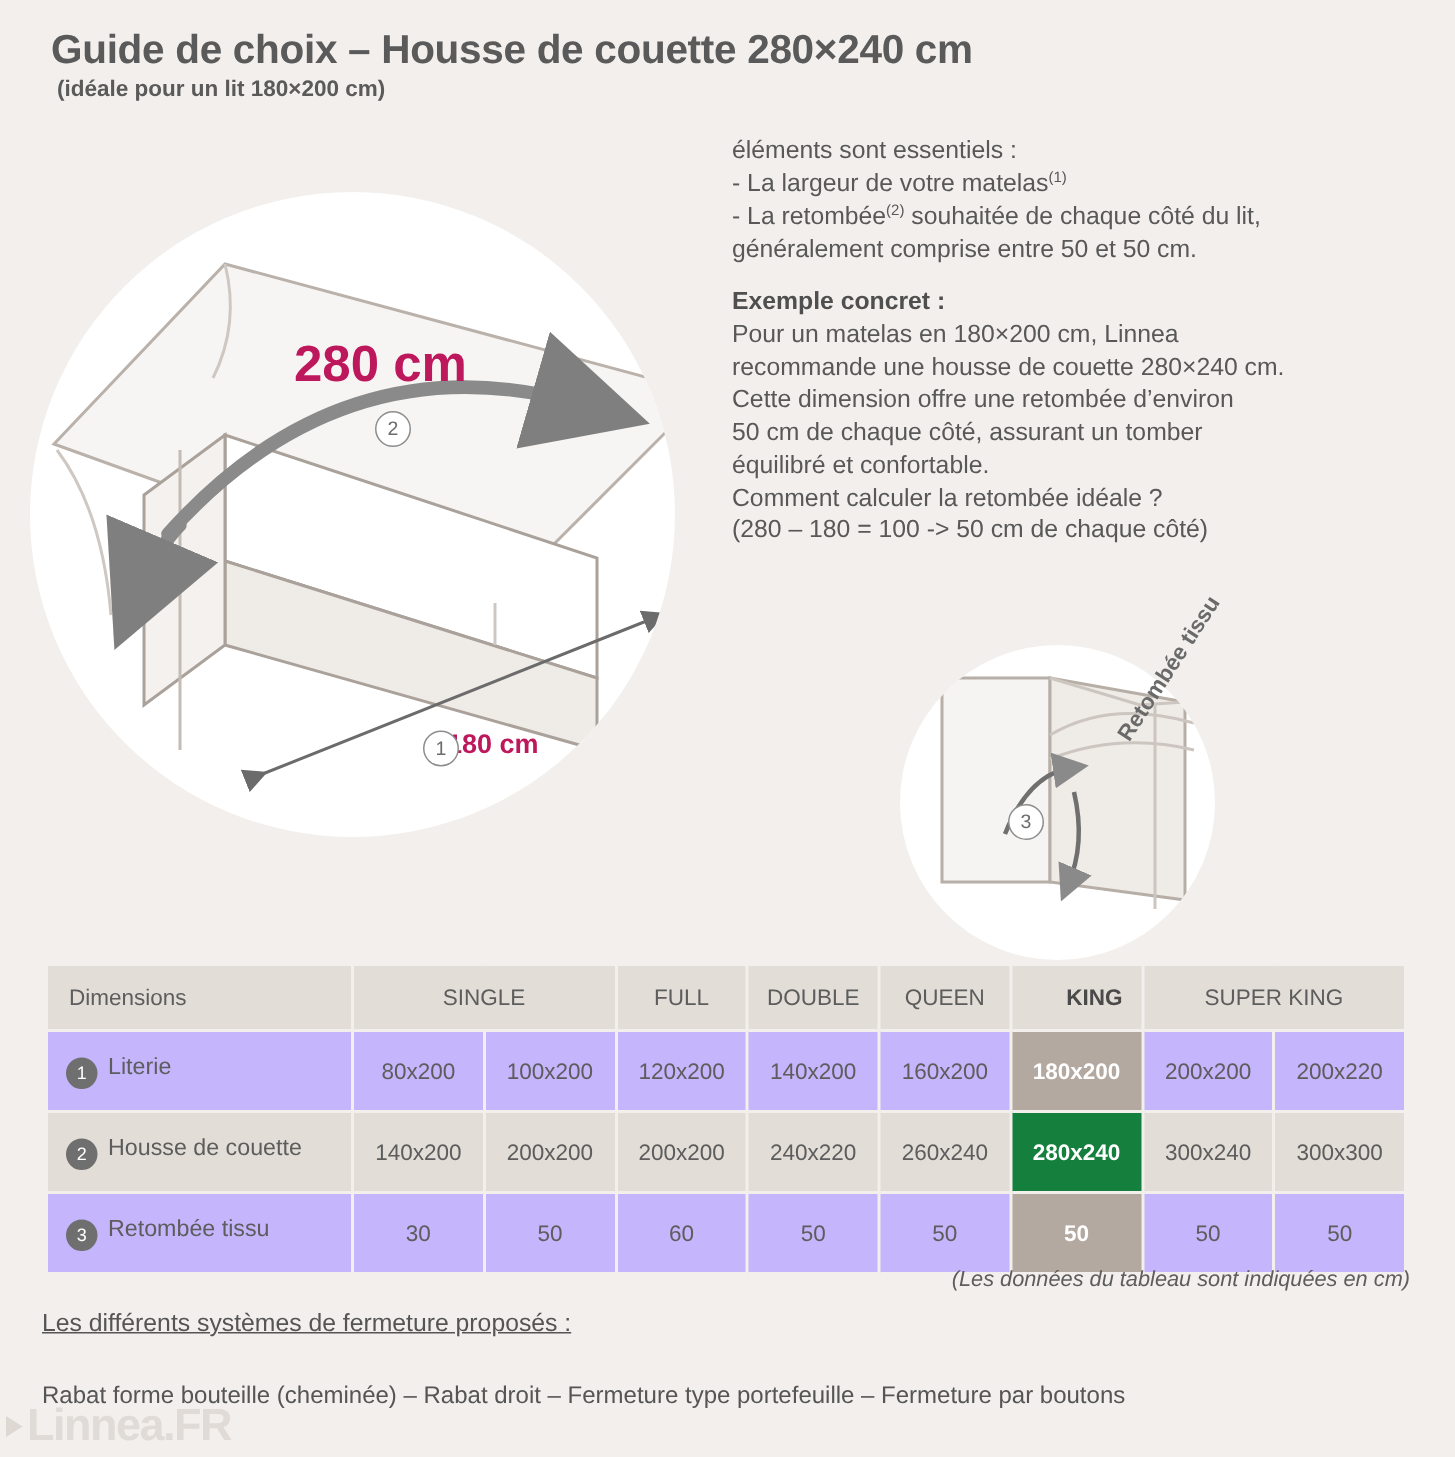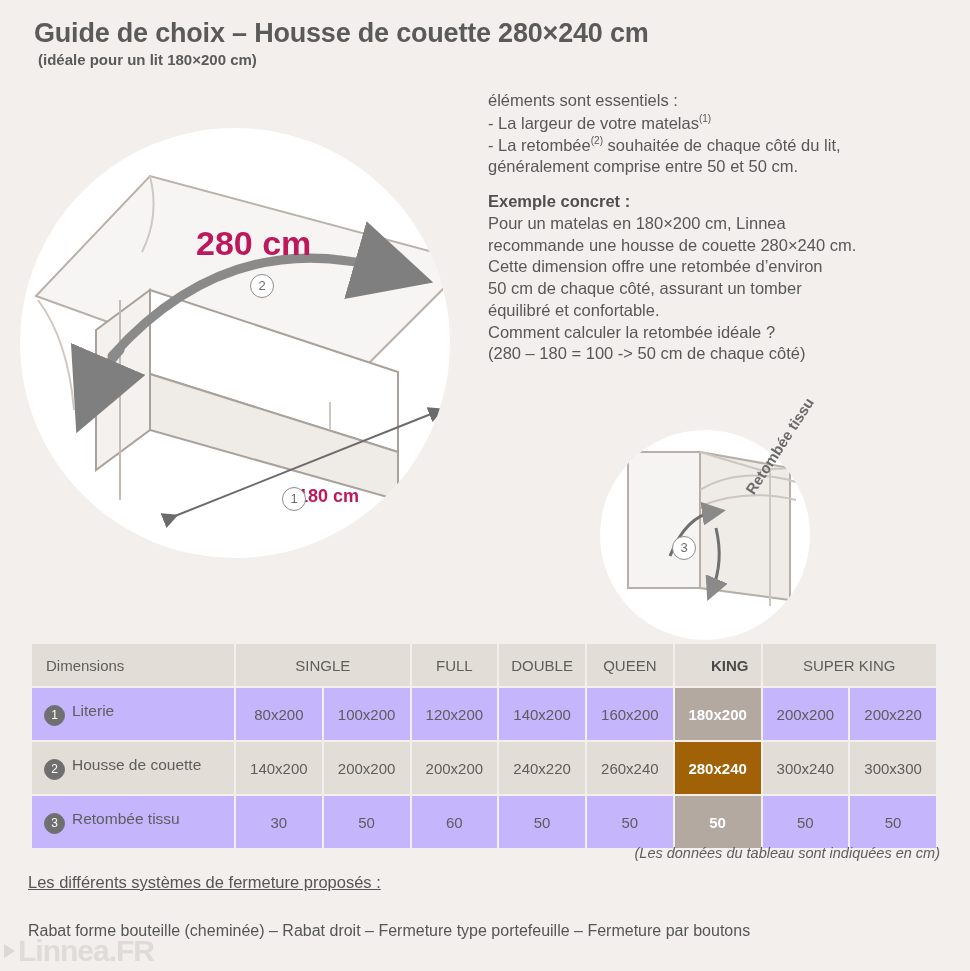--- a/index.html
+++ b/index.html
@@ -163,21 +163,21 @@
     text-align: left;
     padding-left: 12px;
     font-size: 15.5px;
     white-space: nowrap;
   }
   tbody td.hl {
     background: #b3a9a1;
     color: #ffffff;
     font-weight: bold;
   }
-  tbody tr.alt td.hl { background: #a16207; }
+  tbody tr.alt td.hl { background: #15803d; }
   .rowbadge {
     display: inline-block;
     width: 19px;
     height: 19px;
     border-radius: 50%;
     border: 1.5px solid #6f6f6f;
     background: #6f6f6f;
     color: #ffffff;
     font-size: 12px;
     line-height: 19px;

